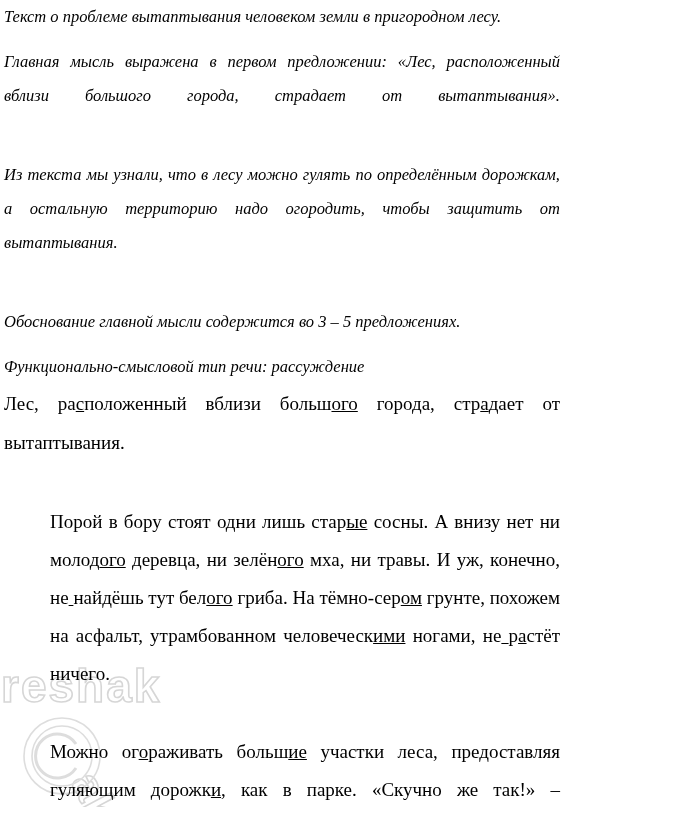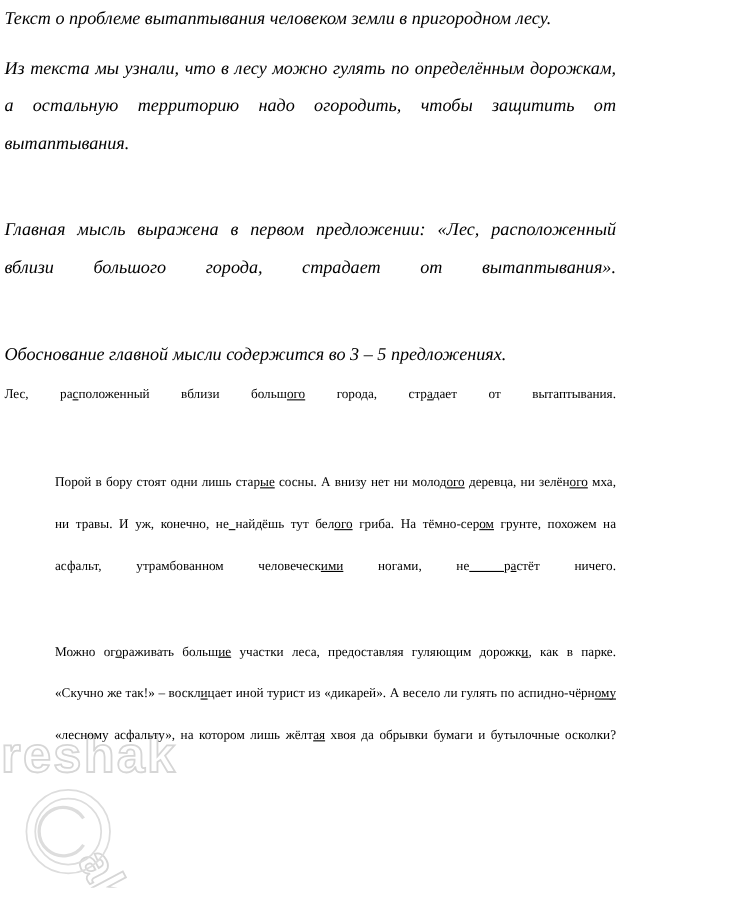--- a/index.html
+++ b/index.html
@@ -60,21 +60,21 @@
   p::after {
     content: "";
     display: inline-block;
     width: 100%;
   }
   .noJustifyLast::after { display: none; }
 
   
   .body p {
     font-style: normal;
-    font-size: 12px;
+    font-size: 19px;
     line-height: 39px;
   }
   .body p + p { margin-top: 2px; margin-left: 46px; }
 
   .body .tight { line-height: 38px; }
 
   u, .u {
     text-decoration: underline;
     text-decoration-skip-ink: none;
     text-underline-offset: 1px;
@@ -102,23 +102,24 @@
       <circle cx="62" cy="92" r="30" stroke="#dddddd" stroke-width="1.6"></circle>
       <path d="M 76 80 A 22 22 0 1 0 76 104" stroke="#dddddd" stroke-width="3"></path>
     </g>
   </svg>
 </div>
 
 <div class="page">
 
   <section class="intro">
     <p class="noJustifyLast">Текст о проблеме вытаптывания человеком земли в пригородном лесу.</p>
+    <p>Главная мысль выражена в первом предложении: «Лес, расположенный вблизи большого города, страдает от вытаптывания».</p>
     <p>Из текста мы узнали, что в лесу можно гулять по определённым дорожкам, а остальную территорию надо огородить, чтобы защитить от вытаптывания.</p>
-    <p>Главная мысль выражена в первом предложении: «Лес, расположенный вблизи большого города, страдает от вытаптывания».</p>
     <p class="noJustifyLast">Обоснование главной мысли содержится во 3 – 5 предложениях.</p>
+    <p class="noJustifyLast">Функционально-смысловой тип речи: рассуждение</p>
   </section>
 
   <section class="body">
     <p>Лес, ра<span class="u">с</span>положенный вблизи больш<span class="u">ого</span> города, стр<span class="u">а</span>дает от вытаптывания.</p>
     <p class="tight">Порой в бору стоят одни лишь стар<span class="u">ые</span> сосны. А внизу нет ни молод<span class="u">ого</span> деревца, ни зелён<span class="u">ого</span> мха, ни травы. И уж, конечно, не<span class="usp"> </span>найдёшь тут бел<span class="u">ого</span> гриба. На тёмно-сер<span class="u">ом</span> грунте, похожем на асфальт, утрамбованном человеческ<span class="u">ими</span> ногами, не<span class="usp"> </span>р<span class="u">а</span>стёт ничего.</p>
     <p class="tight">Можно ог<span class="u">о</span>раживать больш<span class="u">ие</span> участки леса, предоставляя гуляющим дорожк<span class="u">и</span>, как в парке. «Скучно же так!» – воскл<span class="u">и</span>цает иной турист из «дикарей». А весело ли гулять по аспидно-чёрн<span class="u">ому</span> «лесному асфальту», на котором лишь жёлт<span class="u">ая</span> хвоя да обрывки бумаги и бутылочные осколки?</p>
   </section>
 
 </div>
 

